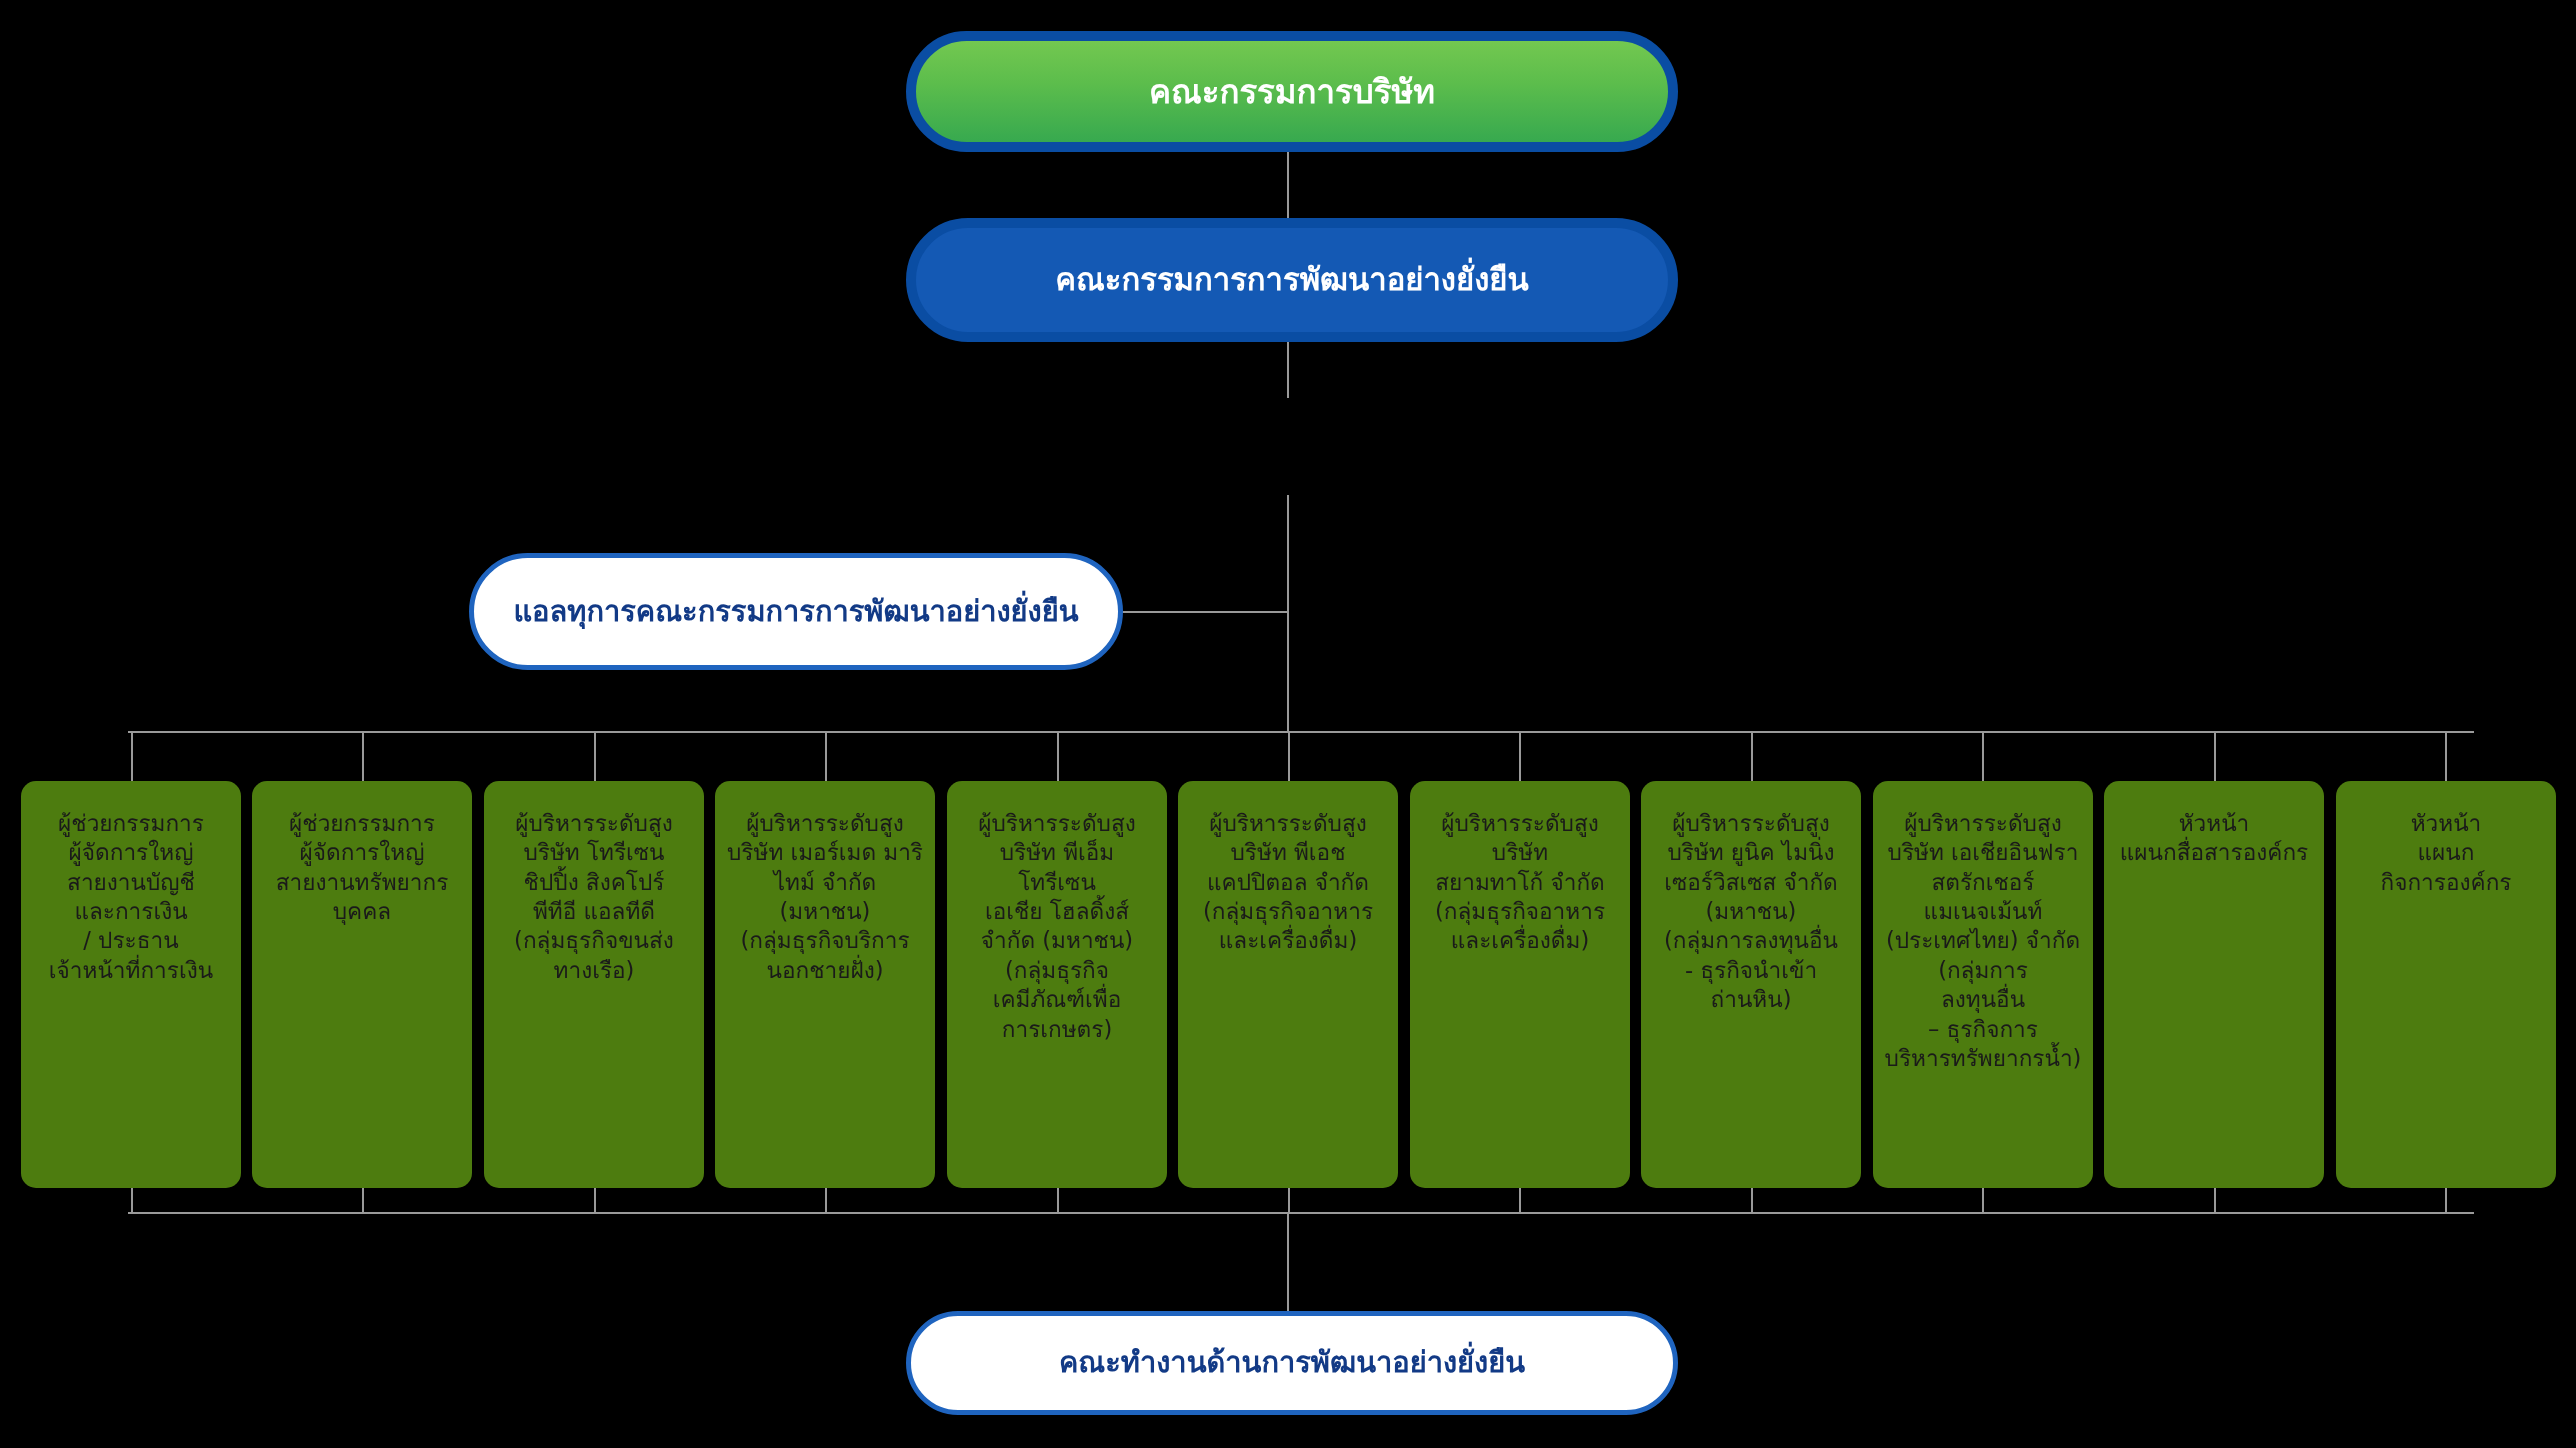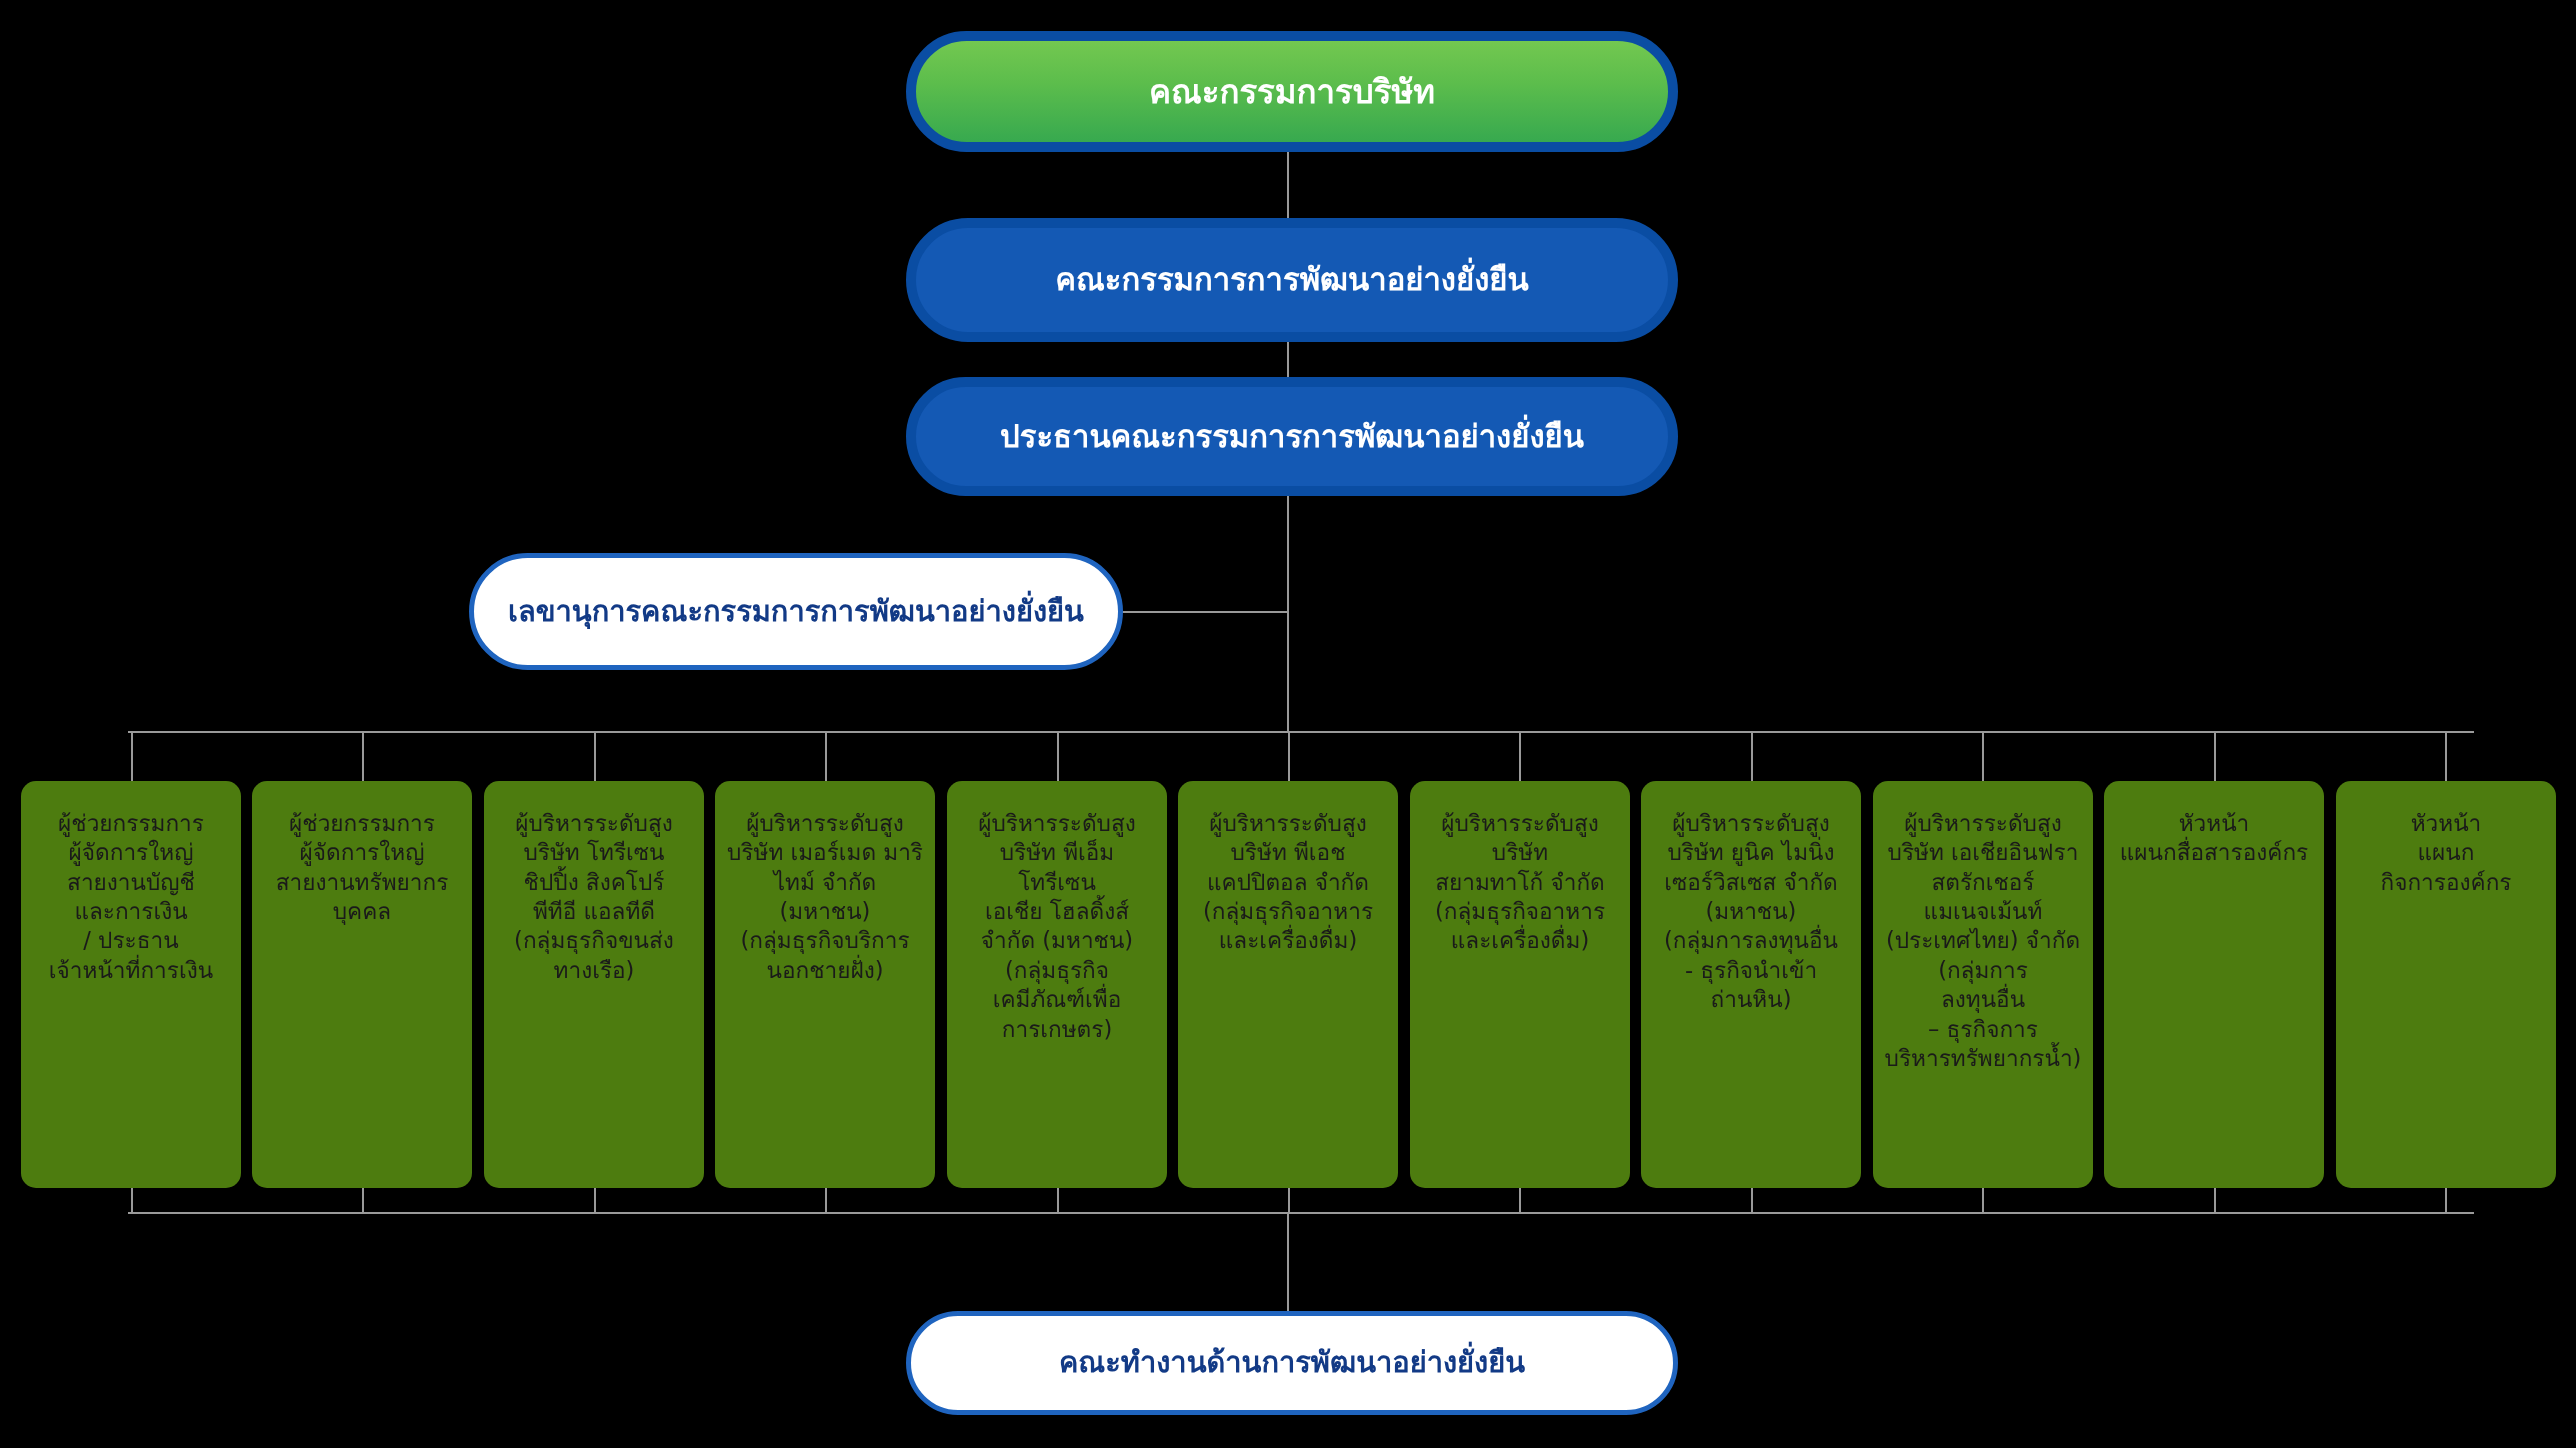--- a/index.html
+++ b/index.html
@@ -121,26 +121,23 @@
     </div>
 
   <div class="pill pill-green" style="left:906px; top:31px; width:772px; height:121px;">
     <span class="pill-label">คณะกรรมการบริษัท</span>
   </div>
 
   <div class="pill pill-blue" style="left:906px; top:218px; width:772px; height:124px;">
     <span class="pill-label">คณะกรรมการการพัฒนาอย่างยั่งยืน</span>
   </div>
 
-  <div class="pill pill-blue" style="left:906px; top:377px; width:772px; height:119px;">
-    <span class="pill-label">ประธานคณะกรรมการการพัฒนาอย่างยั่งยืน</span>
-  </div>
 
   <div class="pill pill-white" style="left:469px; top:553px; width:654px; height:117px;">
-    <span class="pill-label">เลขานุการคณะกรรมการการพัฒนาอย่างยั่งยืน</span>
+    <span class="pill-label">แอลทุการคณะกรรมการการพัฒนาอย่างยั่งยืน</span>
   </div>
 
   <div id="member-layer">
       <div class="leaf" style="left: 21px; top: 781px; width: 220px; height: 407px;">
         <span class="leaf-label">ผู้ช่วยกรรมการ
 ผู้จัดการใหญ่
 สายงานบัญชี
 และการเงิน
 / ประธาน
 เจ้าหน้าที่การเงิน</span>

